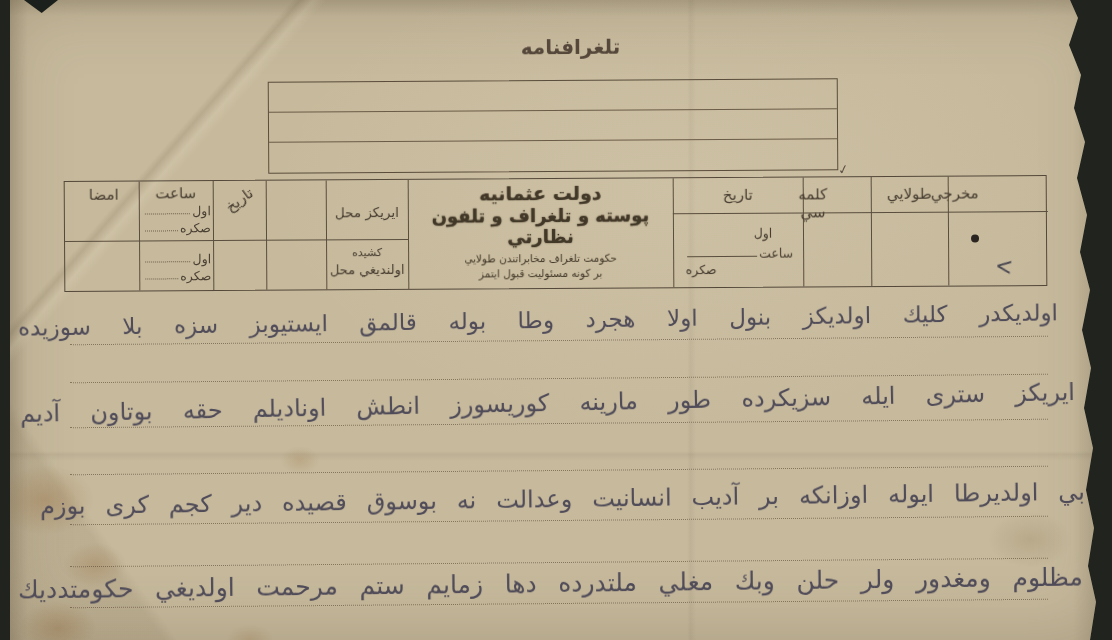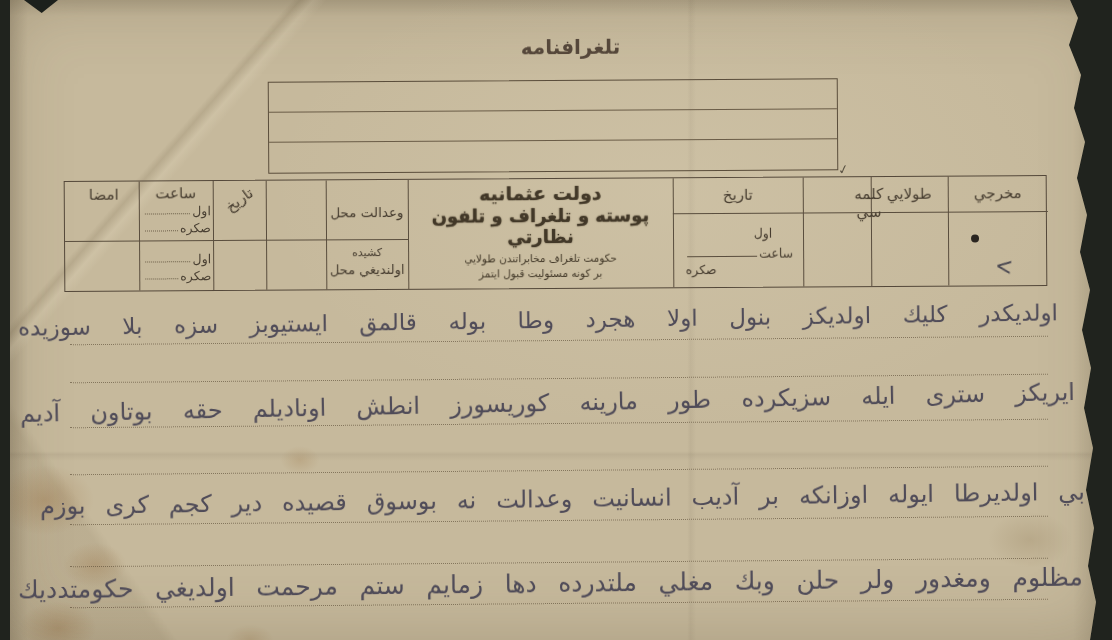--- a/index.html
+++ b/index.html
@@ -143,42 +143,42 @@
       <span>اول</span>
         <span class="leader"></span>
     </div>
     <div class="leader-row" style="left:76px;top:87px;width:70px">
       <span>صكره</span>
         <span class="leader"></span>
     </div>
 
     <div class="cell-label tarih-diag" style="left:148px;top:10px;width:53px">تاريخ</div>
 
-    <div class="cell-label" style="left:261px;top:24px;width:82px;font-size:13.5px">وعدالت محل</div>
+    <div class="cell-label" style="left:261px;top:24px;width:82px;font-size:13.5px">ايريكز محل</div>
     <div class="cell-label" style="left:261px;top:66px;width:82px;font-size:11px">كشيده</div>
     <div class="cell-label" style="left:261px;top:82px;width:82px;font-size:13px">اولنديغي محل</div>
 
     <div class="center-panel">
       <div class="cp-state">دولت عثمانيه</div>
       <div class="cp-ministry">پوسته و تلغراف و تلفون نظارتي</div>
       <div class="cp-note">
         <span>حكومت تلغراف مخابراتندن طولايي</span><br>
         <span>بر كونه مسئوليت قبول ايتمز</span>
       </div>
     </div>
 
     <div class="cell-label" style="left:608px;top:8px;width:130px">تاريخ</div>
     <div class="cell-label" style="left:678px;top:48px;width:40px;font-size:12.5px">اول</div>
     <div class="cell-label" style="left:688px;top:68px;width:46px;font-size:12.5px">ساعت</div>
     <div class="hseg" style="left:622px;top:78px;width:70px;border-top-width:1.1px"></div>
     <div class="cell-label" style="left:616px;top:84px;width:40px;font-size:12.5px">صكره</div>
 
-    <div class="cell-label" style="left:780px;top:8px;width:48px">كلمه سي</div>
+    <div class="cell-label" style="left:724px;top:8px;width:48px">كلمه سي</div>
     <div class="cell-label" style="left:806px;top:8px;width:77px">طولايي</div>
-    <div class="cell-label" style="left:883px;top:8px;width:100px">مخرجي</div>
+    <div class="cell-label" style="left:840px;top:8px;width:100px">مخرجي</div>
 
     <div class="mahreci-dot"></div>
     <div class="mahreci-mark">&lt;</div>
   </div>
 
   <div class="pencil-check">✓</div>
 
   <div class="rule" style="top:340px"></div>
   <div class="rule" style="top:378px"></div>
   <div class="rule" style="top:423px"></div>

